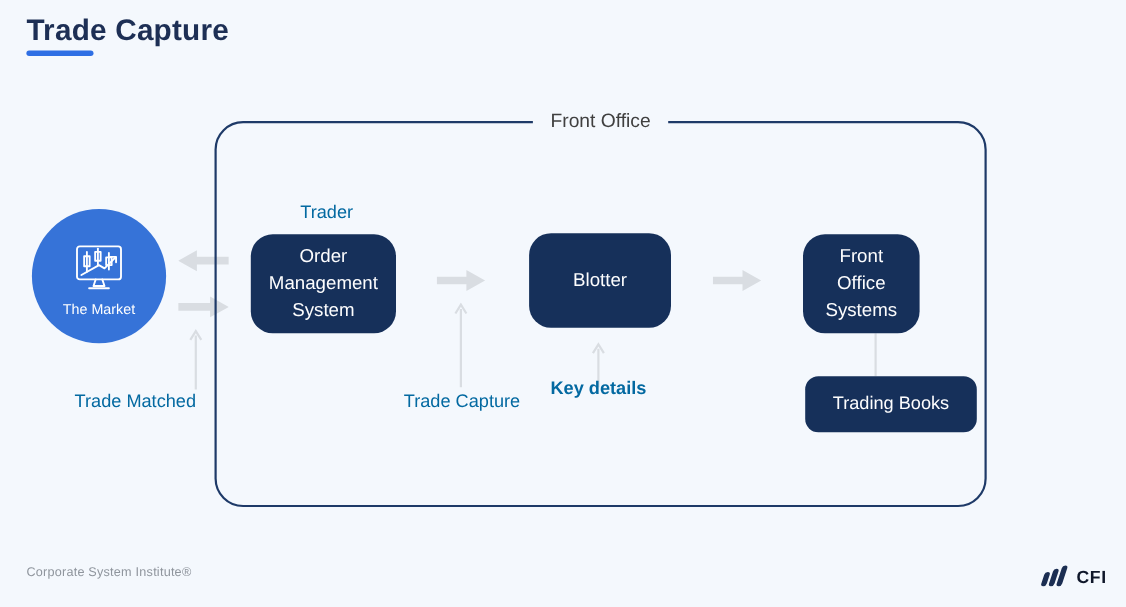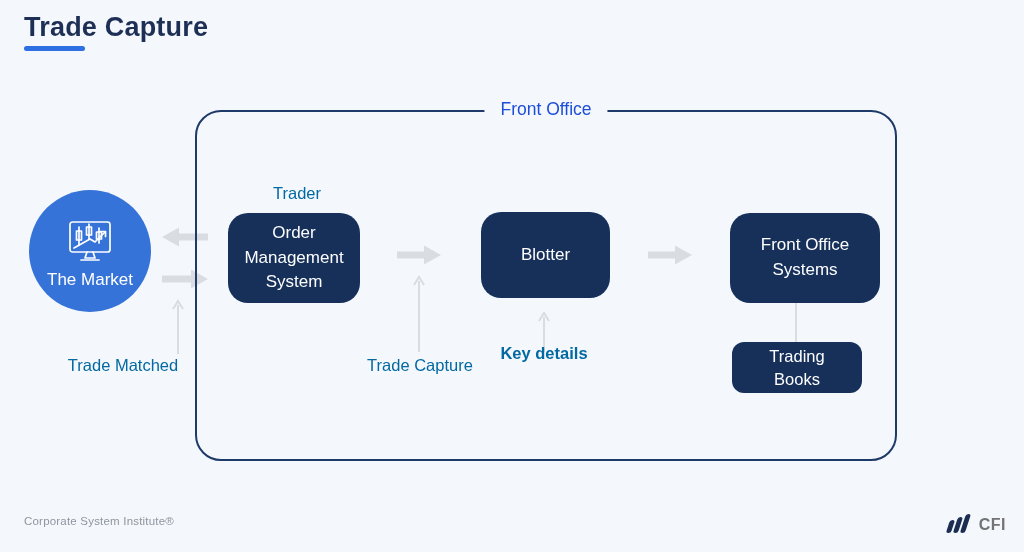--- a/index.html
+++ b/index.html
@@ -27,44 +27,44 @@
   
   .fo-container {
     position: absolute; left: 195px; top: 110px;
     width: 702px; height: 351px;
     border: 2.5px solid #1e3a68; border-radius: 26px;
     z-index: 3; pointer-events: none;
   }
   .fo-label {
     position: absolute; top: -13px; left: 50%; transform: translateX(-50%);
     background: #f4f8fd; padding: 0 16px;
-    font-size: 17.5px; color: #1d4ed8; white-space: nowrap;
+    font-size: 17.5px; color: #404040; white-space: nowrap;
   }
 
   
   .market-circle {
     position: absolute; left: 29px; top: 190px;
     width: 122px; height: 122px; border-radius: 50%;
     background: #3673d8; z-index: 2;
     display: flex; flex-direction: column; align-items: center; justify-content: center;
   }
   .market-icon { margin-top: 6px; }
-  .market-label { color: #ffffff; font-size: 17px; margin-top: 1px; }
+  .market-label { color: #ffffff; font-size: 13px; margin-top: 1px; }
 
   
   .node {
     position: absolute; background: #16305a; color: #fdfdfe;
     display: flex; align-items: center; justify-content: center;
     text-align: center; font-size: 17px; line-height: 1.45;
     border-radius: 20px; z-index: 2;
   }
   .node-oms     { left: 228px; top: 213px; width: 132px; height: 90px; padding: 13px 9px; }
   .node-blotter { left: 481px; top: 212px; width: 129px; height: 86px; }
-  .node-fos     { left: 730px; top: 213px; width: 150px; height: 90px; padding: 0 9px; }
-  .node-books   { left: 732px; top: 342px; width: 130px; height: 51px;
+  .node-fos     { left: 730px; top: 213px; width: 106px; height: 90px; padding: 0 9px; }
+  .node-books   { left: 732px; top: 342px; width: 156px; height: 51px;
                   padding: 14px 24px; border-radius: 12px; line-height: 1.35; font-size: 16.5px; }
 
   
   .v-connector {
     position: absolute; left: 795px; top: 303px;
     width: 2px; height: 39px; background: #d9dde2; z-index: 1;
   }
 
   
   .block-arrow { position: absolute; z-index: 1; }
@@ -94,21 +94,21 @@
   
   .footer-text {
     position: absolute; left: 24px; top: 515px;
     font-size: 11.5px; color: #8f959d; letter-spacing: 0.2px;
   }
   .cfi-logo {
     position: absolute; right: 18px; top: 511px;
     display: flex; align-items: center; gap: 5px;
   }
   .cfi-logo-text {
-    color: #737373; font-weight: 700; font-size: 16px; letter-spacing: 0.5px;
+    color: #0f172a; font-weight: 700; font-size: 16px; letter-spacing: 0.5px;
   }
 </style>
 </head>
 <body>
 
 <div class="stage">
 
   <div class="page-title">Trade Capture</div>
   <div class="title-underline"></div>
 

